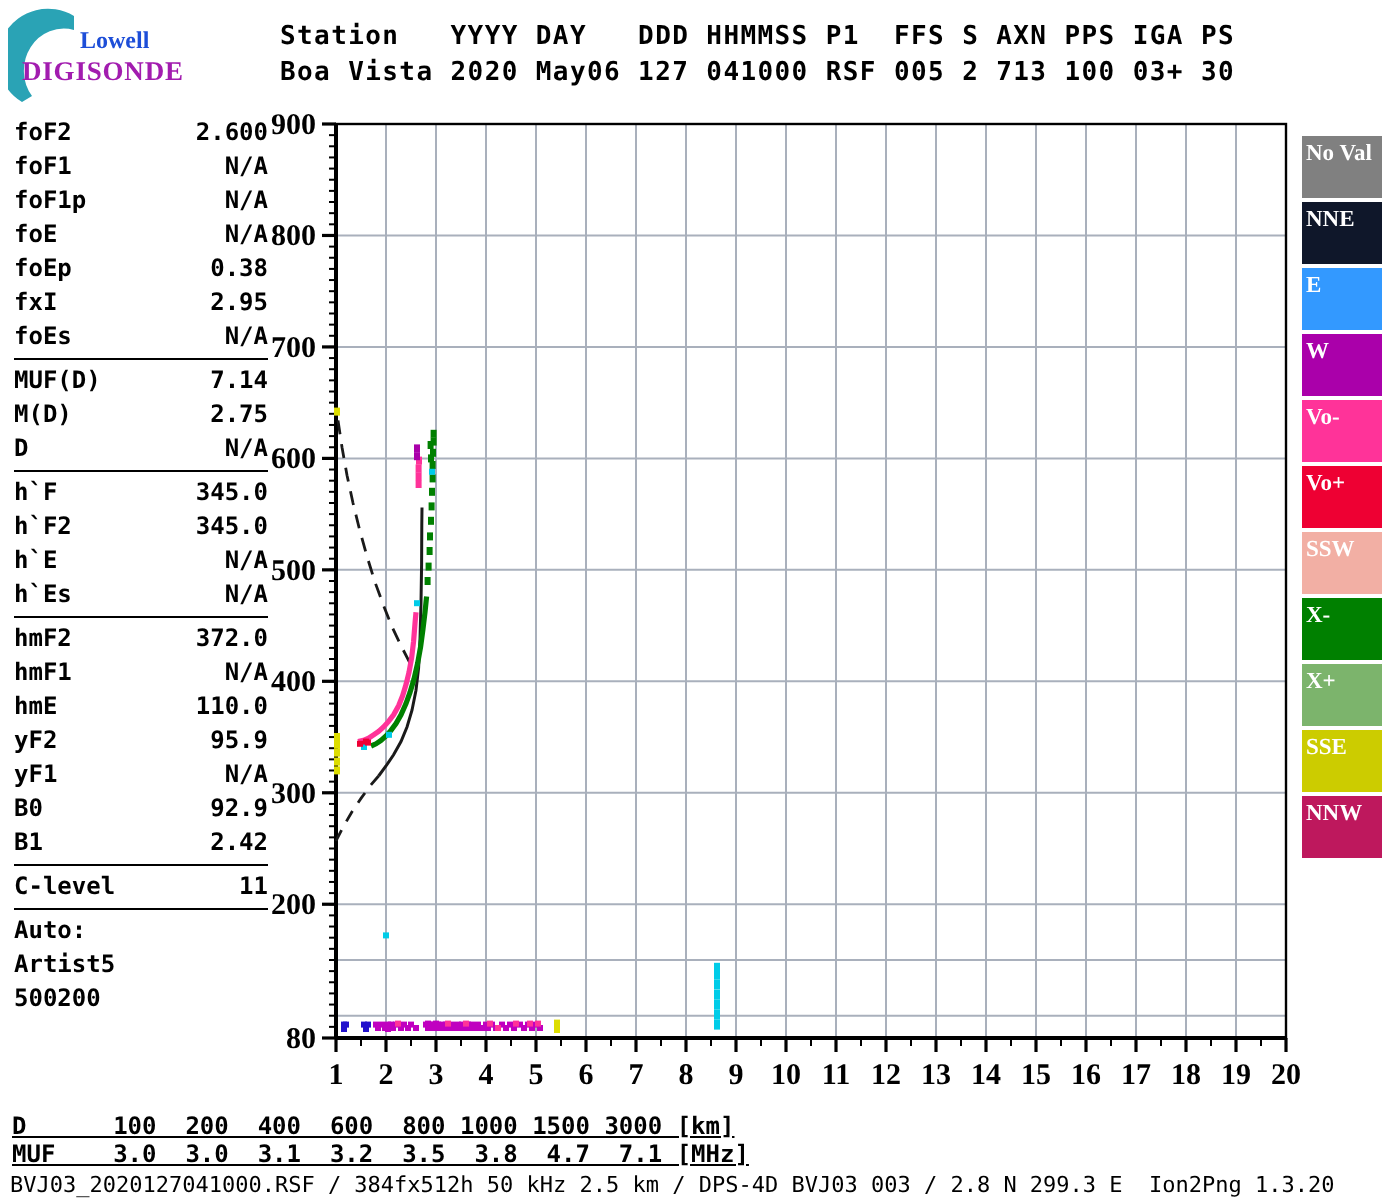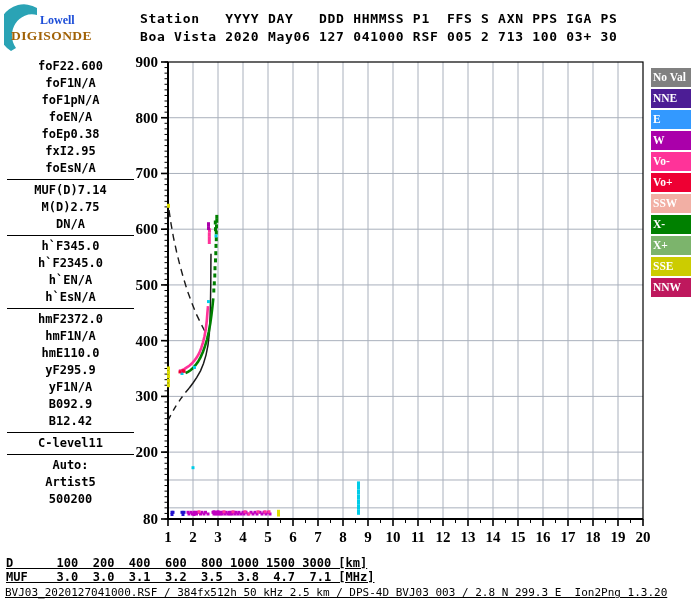--- a/index.html
+++ b/index.html
@@ -2,48 +2,48 @@
 <html><head>
 <meta charset="utf-8">
 <style>
   html,body{margin:0;padding:0;}
   body{width:700px;height:600px;position:relative;background:#ffffff;overflow:hidden;
        font-family:"DejaVu Sans Mono","Liberation Mono",monospace;color:#000;}
 
   
   #logo{position:absolute;left:4px;top:4px;width:120px;height:50px;}
   #logo .lowell{position:absolute;left:36px;top:9px;font:bold 12px "Liberation Serif",serif;color:#1d4ed8;}
-  #logo .digisonde{position:absolute;left:7px;top:24px;font:bold 13.5px "Liberation Serif",serif;color:#a16207;letter-spacing:0.4px;}
+  #logo .digisonde{position:absolute;left:7px;top:24px;font:bold 13.5px "Liberation Serif",serif;color:#a21caf;letter-spacing:0.4px;}
   #logo svg{position:absolute;left:0;top:0;}
 
   
   #header{position:absolute;left:140px;top:10px;}
   #header pre{margin:0;font:bold 13px "DejaVu Sans Mono","Liberation Mono",monospace;
               letter-spacing:0.7px;line-height:18px;text-align:center;}
 
   
   #param-panel{position:absolute;left:7px;top:58px;width:127px;}
-  .param-row{display:flex;justify-content:center;font:bold 12px "DejaVu Sans Mono","Liberation Mono",monospace;
+  .param-row{display:flex;justify-content:space-between;font:bold 12px "DejaVu Sans Mono","Liberation Mono",monospace;
              height:17px;line-height:17px;white-space:pre;}
   .param-sep{border-top:1.5px solid #000;margin:2px 0 2px 0;height:0;}
 
   
   #legend{position:absolute;left:651px;top:68px;}
-  .legend-item{width:40px;height:19px;margin-bottom:2px;color:#fff;
+  .legend-item{width:40px;height:31px;margin-bottom:2px;color:#fff;
                font:bold 11.5px "Liberation Serif",serif;line-height:19px;padding-left:2px;
                box-sizing:border-box;white-space:nowrap;overflow:hidden;}
 
   
   #ionogram-svg{position:absolute;left:0;top:0;}
   .axis-num{font:bold 15px "Liberation Serif",serif;fill:#000;}
 
   
   #muf-table{position:absolute;left:6px;top:556px;text-decoration:underline;}
   #muf-table pre{margin:0;font:bold 12px "DejaVu Sans Mono","Liberation Mono",monospace;line-height:14px;}
-  #file-line{position:absolute;left:5px;top:586px;font:11px "DejaVu Sans Mono","Liberation Mono",monospace;white-space:pre;text-decoration:underline;}
+  #file-line{position:absolute;left:5px;top:586px;font:11px "DejaVu Sans Mono","Liberation Mono",monospace;white-space:pre;}
 </style>
 </head>
 <body>
 
 <div id="logo">
   <svg width="44" height="50">
     <path d="M 33 4 A 25 25 0 0 0 7 47 L 12 44 A 20 21 0 0 1 33 11 Z" fill="#2AA3B5"></path>
   </svg>
   <div class="lowell">Lowell</div>
   <div class="digisonde">DIGISONDE</div>
@@ -391,21 +391,21 @@
     <rect x="170.5" y="510.8" width="3" height="3" fill="#2211CC"></rect>
     <rect x="170.5" y="513.0" width="3" height="3" fill="#2211CC"></rect>
     <rect x="171.5" y="510.8" width="3" height="3" fill="#2211CC"></rect>
     <rect x="180.5" y="510.8" width="3" height="3" fill="#2211CC"></rect>
     <rect x="181.5" y="513.0" width="3" height="3" fill="#2211CC"></rect>
     <rect x="182.5" y="510.8" width="3" height="3" fill="#2211CC"></rect>
   </svg>
 
 <div id="legend">
     <div class="legend-item" style="background: rgb(128, 128, 128);">No Val</div>
-    <div class="legend-item" style="background: #4c1d95;">NNE</div>
+    <div class="legend-item" style="background: #0f172a;">NNE</div>
     <div class="legend-item" style="background: rgb(51, 153, 255);">E</div>
     <div class="legend-item" style="background: rgb(170, 0, 170);">W</div>
     <div class="legend-item" style="background: rgb(255, 51, 153);">Vo-</div>
     <div class="legend-item" style="background: rgb(238, 0, 51);">Vo+</div>
     <div class="legend-item" style="background: rgb(242, 175, 164);">SSW</div>
     <div class="legend-item" style="background: rgb(0, 128, 0);">X-</div>
     <div class="legend-item" style="background: rgb(124, 180, 108);">X+</div>
     <div class="legend-item" style="background: rgb(204, 204, 0);">SSE</div>
     <div class="legend-item" style="background: #be185d;">NNW</div>
   </div>

